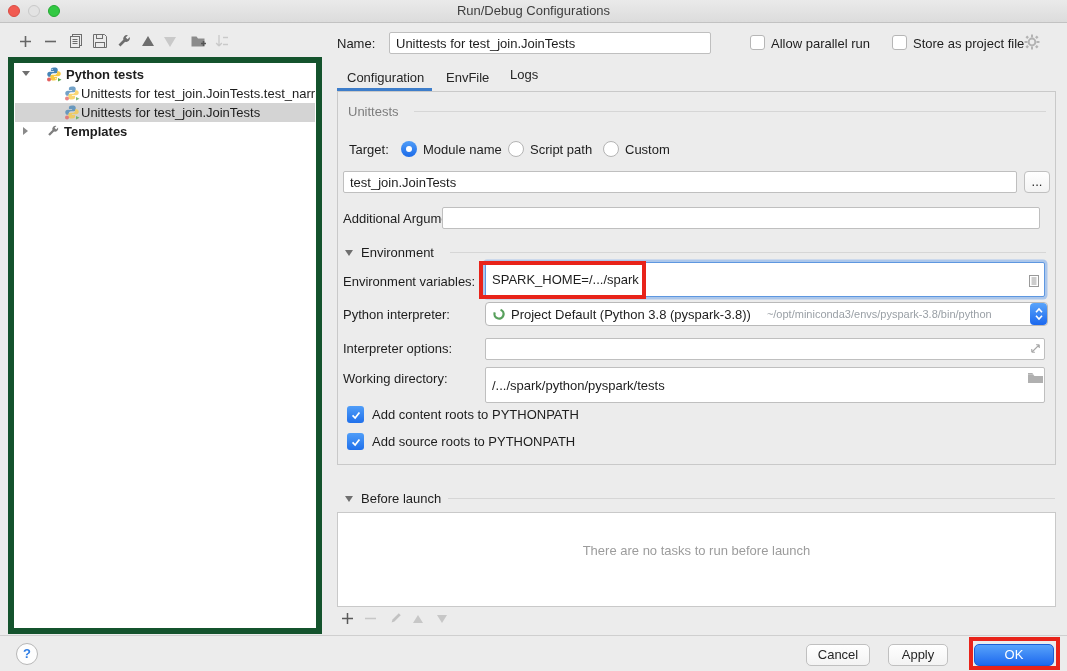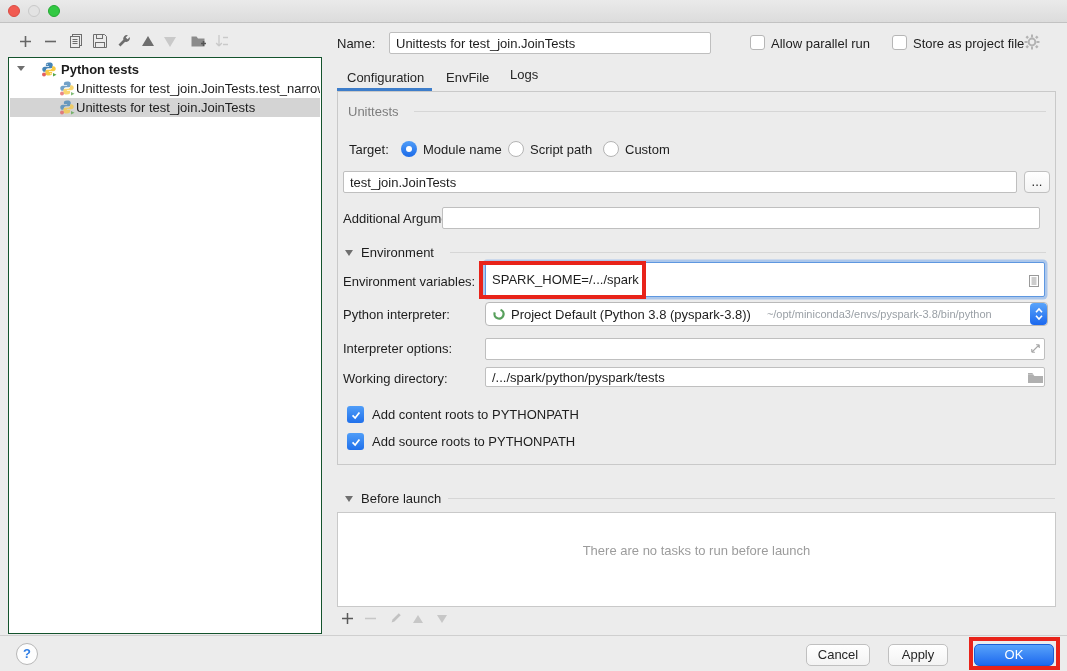--- a/index.html
+++ b/index.html
@@ -12,21 +12,21 @@
   
   .titlebar{position:absolute;left:0;top:0;right:0;height:22px;
     background:linear-gradient(#eaeaea,#dcdcdc);border-bottom:1px solid #c2c2c2}
   .tl{position:absolute;top:5px;width:12px;height:12px;border-radius:50%;box-sizing:border-box}
   .tl.red{background:#f15b51;border:1px solid #d94c43}
   .tl.gray{background:#e3e3e3;border:1px solid #c9c9c9}
   .tl.green{background:#32c943;border:1px solid #24a833}
   .wtitle{position:absolute;top:3px;left:0;right:0;text-align:center;color:#3e3e3e}
   
   .treepanel{position:absolute;left:8px;top:57px;width:314px;height:577px;
-    background:#fff;border:1px solid #14532d;box-sizing:border-box;overflow:hidden}
+    background:#fff;border:6px solid #14532d;box-sizing:border-box;overflow:hidden}
   .trow{position:absolute;left:1px;right:1px;height:19px;white-space:nowrap;overflow:hidden}
   .trow .tarrow{position:absolute;top:3px;width:10px;height:10px}
   .trow .ticon{position:absolute;top:1px;width:16px;height:16px}
   .trow .tlabel{position:absolute;top:2px}
   .bold{font-weight:bold}
   .selrow{background:#d4d4d4}
   
   .lbl{position:absolute;white-space:nowrap}
   .graylbl{color:#7d7d7d}
   .field{position:absolute;background:#fff;border:1px solid #bfbfbf;border-radius:2px;
@@ -60,20 +60,21 @@
   .emptymsg{position:absolute;color:#9c9c9c;text-align:center}
   svg{display:block}
 </style>
 </head>
 <body>
 
 <div class="titlebar">
   <span class="tl red" style="left:8px"></span>
   <span class="tl gray" style="left:28px"></span>
   <span class="tl green" style="left:48px"></span>
+  <div class="wtitle">Run/Debug Configurations</div>
 </div>
 
 <span class="icon" style="left:18px;top:34px">
   <svg width="15" height="15" viewBox="0 0 15 15">
       <path d="M7.5 2v11M2 7.5h11" stroke="#666" stroke-width="1.6"></path>
     </svg>
   </span>
 <span class="icon" style="left:43px;top:34px">
   <svg width="15" height="15" viewBox="0 0 15 15">
       <path d="M2 7.5h11" stroke="#666" stroke-width="1.6"></path>
@@ -154,20 +155,33 @@
   <div class="trow selrow" style="top:40px">
     <span class="ticon" style="left:49px;opacity:.75">
       <svg width="16" height="16" viewBox="0 0 32 32">
           <path fill="#4584b6" d="M16 3c-5.2 0-6.2 2.3-6.2 4.1V10h6.4v1.4H7.4c-2.9 0-4.9 2-4.9 5.1s2 5.2 4.9 5.2h2.4v-3.3c0-2.1 1.8-3.9 3.9-3.9h6.5c1.8 0 3.2-1.5 3.2-3.3V7.1C23.4 4.3 21.2 3 16 3z"></path>
           <path fill="#f7c942" d="M16 29c5.2 0 6.2-2.3 6.2-4.1V22h-6.4v-1.4h8.8c2.9 0 4.9-2 4.9-5.1s-2-5.2-4.9-5.2h-2.4v3.3c0 2.1-1.8 3.9-3.9 3.9h-6.5c-1.8 0-3.2 1.5-3.2 3.3v4.1C8.6 27.7 10.8 29 16 29z"></path>
           <circle cx="6" cy="27" r="4" fill="#e35f5f"></circle>
           <path d="M24 24l7 3.5-7 3.5z" fill="#57a64a"></path>
         </svg>
       </span>
     <span class="tlabel" style="left:66px">Unittests for test_join.JoinTests</span>
+  </div>
+  <div class="trow" style="top:59px">
+    <span class="tarrow" style="left:6px;top:4px">
+      <svg width="9" height="10" viewBox="0 0 9 10">
+          <path d="M2 1l5 4-5 4z" fill="#8a8a8a"></path>
+        </svg>
+      </span>
+    <span class="ticon" style="left:31px;top:2px">
+      <svg width="14" height="14" viewBox="0 0 16 16">
+          <path fill="#7e7e7e" d="M13.8 4.1a3.7 3.7 0 0 1-4.6 4.6L4.4 13.5 2.5 11.6l4.8-4.8a3.7 3.7 0 0 1 4.6-4.6L9.7 4.4l1.9 1.9 2.2-2.2z"></path>
+        </svg>
+      </span>
+    <span class="tlabel bold" style="left:49px">Templates</span>
   </div>
 </div>
 
 <span class="lbl" style="left:337px;top:36px">Name:</span>
 <div class="field" style="left:389px;top:32px;width:322px;height:22px">
   <span>Unittests for test_join.JoinTests</span>
 </div>
 <span class="cb" style="left:750px;top:35px"></span>
 <span class="lbl" style="left:771px;top:36px">Allow parallel run</span>
 <span class="cb" style="left:892px;top:35px"></span>
@@ -252,21 +266,21 @@
 <div class="field" style="left:485px;top:338px;width:560px;height:22px;padding-right:20px">
   <span></span>
 </div>
 <span class="icon" style="left:1028px;top:341px">
   <svg width="15" height="15" viewBox="0 0 16 16">
       <path d="M4 12L12 4M12 4h-3.4M12 4v3.4M4 12h3.4M4 12V8.6" stroke="#a8a8a8" fill="none" stroke-width="1.2"></path>
     </svg>
   </span>
 
 <span class="lbl" style="left:343px;top:371px">Working directory:</span>
-<div class="field" style="left:485px;top:367px;width:560px;height:20px;padding-right:19px">
+<div class="field" style="left:485px;top:367px;width:560px;height:36px;padding-right:19px">
   <span>/.../spark/python/pyspark/tests</span>
 </div>
 <span class="icon" style="left:1027px;top:370px">
   <svg width="17" height="15" viewBox="0 0 17 15">
       <path d="M1 13V4.5h5L7.5 6H16v7z" fill="#b0b0b0"></path>
       <path d="M1 4.5V3h4.2L6.7 4.5" fill="#b0b0b0"></path>
     </svg>
   </span>
 
 <span class="cb on" style="left:347px;top:406px">

